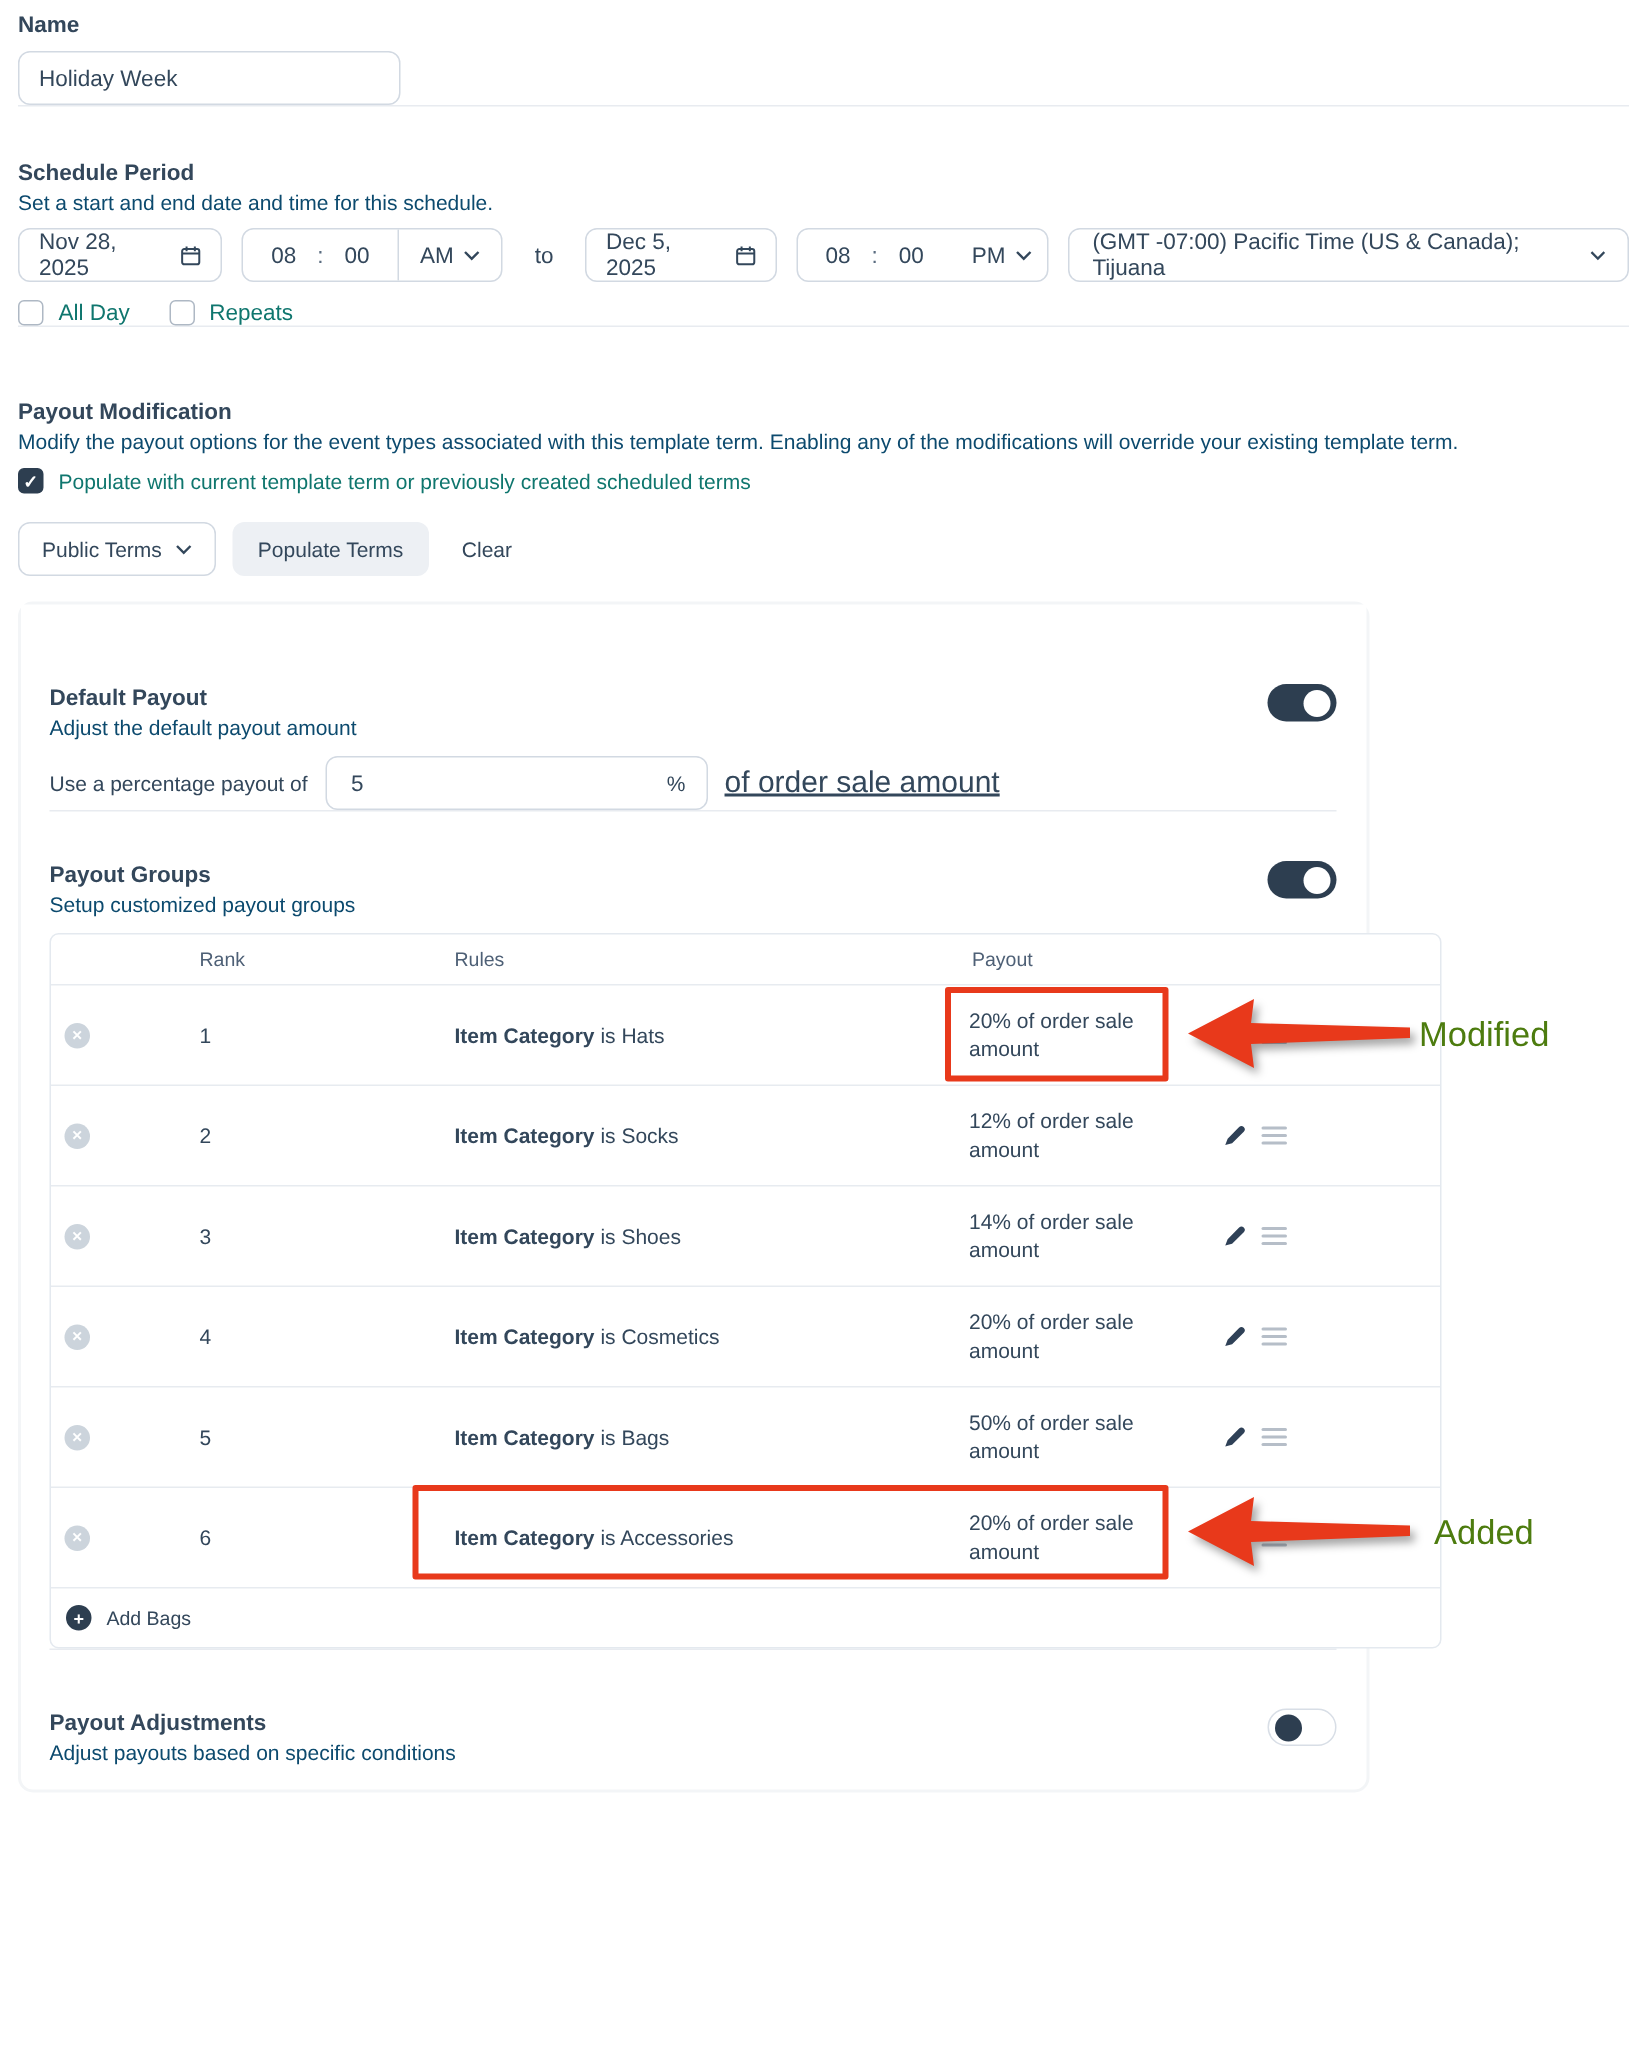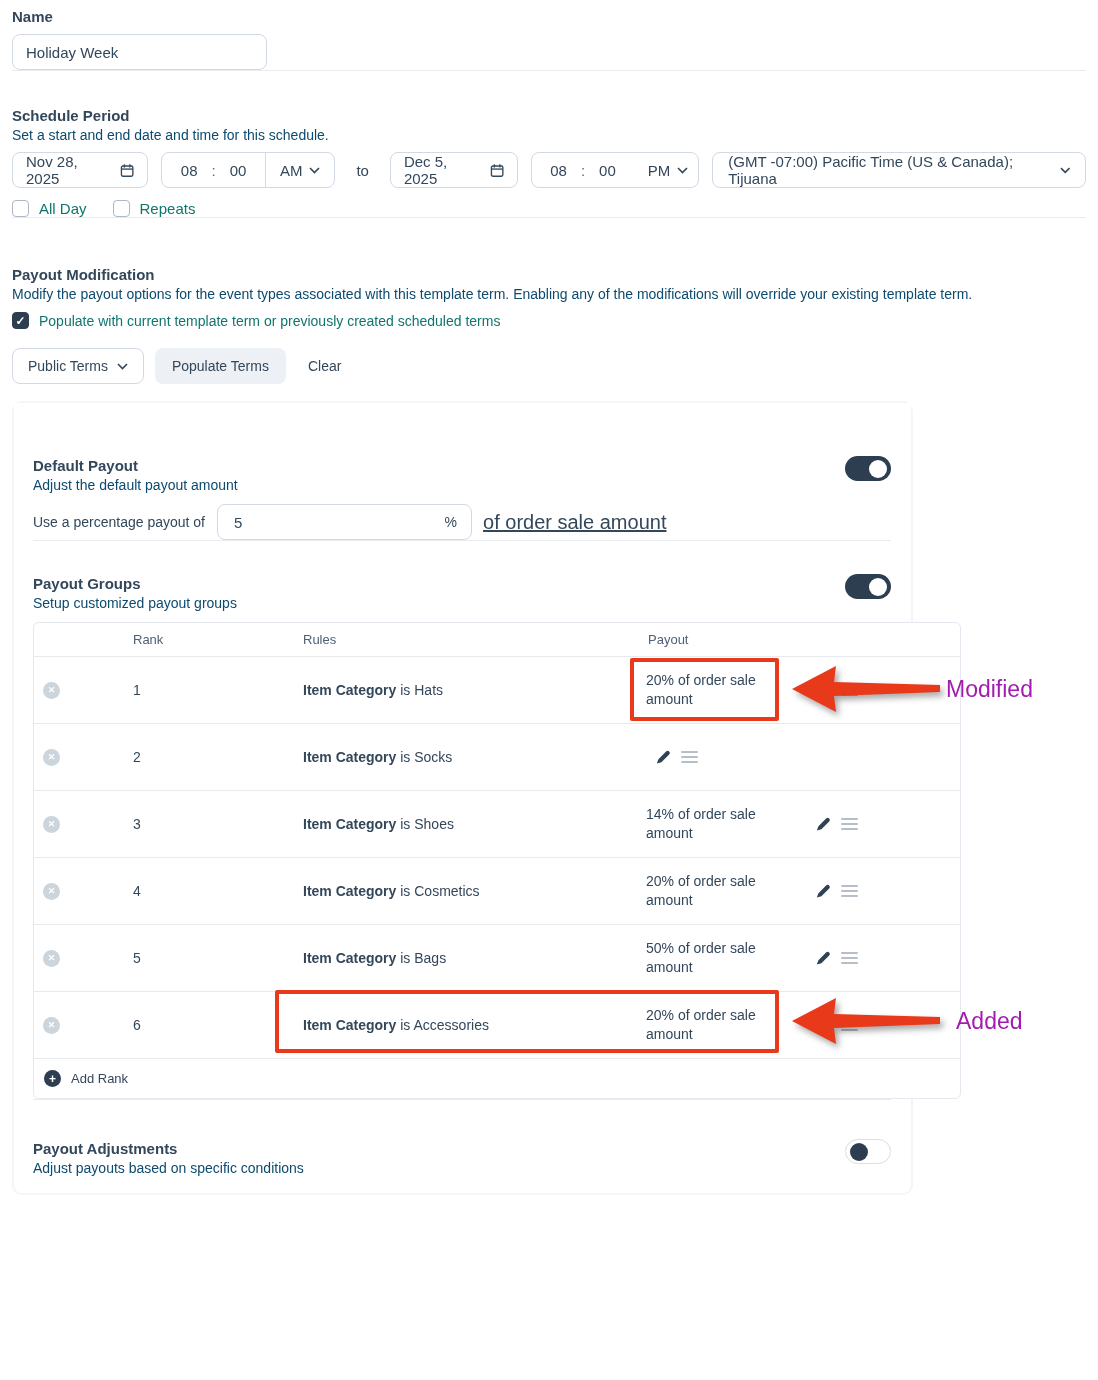--- a/index.html
+++ b/index.html
@@ -132,21 +132,21 @@
   .pg-hr { margin-top:24px; }
   .pa-section { padding-top:39px; }
 
   
   .hl-box { position:absolute; border:4px solid var(--red,#e8391b); border-radius:2px; pointer-events:none; }
   .hl-box-1 { left:597px; top:36px; width:149px; height:63px; }
   .hl-box-2 { left:242px; top:368px; width:504px; height:63px; }
   .anno-arrow { position:absolute; width:152px; height:54px; filter:drop-shadow(3px 4px 3px rgba(0,0,0,0.35)); pointer-events:none; }
   .anno-arrow-1 { left:757px; top:40px; }
   .anno-arrow-2 { left:757px; top:372px; }
-  .anno-label { position:absolute; font-size:23px; color:#a21caf; line-height:28px; white-space:nowrap; }
+  .anno-label { position:absolute; font-size:23px; color:#4d7c0f; line-height:28px; white-space:nowrap; }
   .anno-label-1 { left:913px; top:53px; }
   .anno-label-2 { left:923px; top:385px; }
 
   svg.icon { display:block; }
 </style>
 </head>
 <body>
 
 <div class="page">
 
@@ -308,20 +308,21 @@
                     </span>
     </div>
   </div>
 
   <div class="g-row">
     <div class="cell-x">
                     <span class="x-circle">✕</span>
                   </div>
     <div class="cell-rank">2</div>
     <div class="cell-rules"><b>Item Category</b> <span>is Socks</span></div>
+    <div class="cell-payout">12% of order sale amount</div>
     <div class="cell-actions">
       <span class="pencil-btn">
         <svg class="icon" width="16" height="16" viewBox="0 0 14 14">
                         <path d="M1.6 12.6 L3 8.9 L9.7 2.1 a1.9 1.9 0 0 1 2.7 2.7 L5.6 11.5 L1.6 12.6 Z" fill="#2f4157"></path>
                       </svg>
       </span>
       <span class="drag-handle">
                       <span></span>
                       <span></span>
                       <span></span>
@@ -408,21 +409,21 @@
       <span class="drag-handle">
                       <span></span>
                       <span></span>
                       <span></span>
                     </span>
     </div>
   </div>
 </div>
             <div class="add-row">
               <span class="plus-circle">+</span>
-              <span class="add-label">Add Rank</span>
+              <span class="add-label">Add Bags</span>
             </div>
           </div>
 
           <div class="hl-box hl-box-1"></div>
           <div class="hl-box hl-box-2"></div>
           <svg class="anno-arrow anno-arrow-1" viewBox="0 0 152 54">
             <polygon points="2,27 46,4 44,20 150,23 150,30 44,34 46,50" fill="#e8391b"></polygon>
           </svg>
           <div class="anno-label anno-label-1">Modified</div>
           <svg class="anno-arrow anno-arrow-2" viewBox="0 0 152 54">

